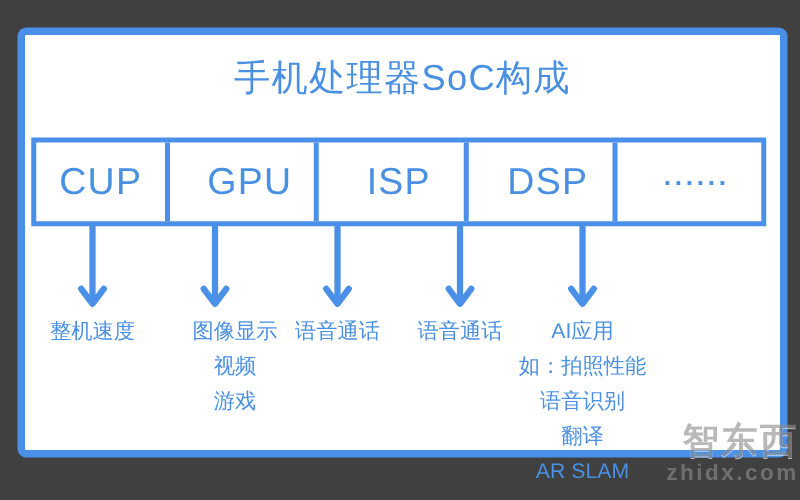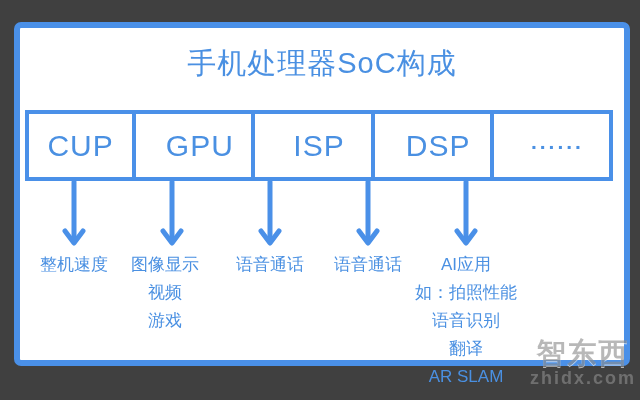--- a/index.html
+++ b/index.html
@@ -32,21 +32,21 @@
   .cell:last-child{border-right:none;}
   .cell.dots span{
     font-size:21px;font-weight:bold;letter-spacing:3px;transform:translateY(-4px);
   }
   .arrows{position:absolute;left:0;top:0;width:640px;height:400px;pointer-events:none;}
   .desc{
     position:absolute;top:251px;width:190px;text-align:center;
     font-size:17px;line-height:28px;color:var(--textblue);
   }
   .watermark{
-    position:absolute;right:1px;top:335px;width:112px;text-align:center;
+    position:absolute;right:1px;top:335px;width:112px;text-align:right;
     z-index:5;opacity:0.62;color:#8d8d8d;
   }
   .wm-logo{font-size:29px;font-weight:bold;letter-spacing:2px;line-height:36px;
     text-shadow:0 1px 0 #ffffff;}
   .wm-site{font-size:18px;font-weight:bold;letter-spacing:2px;line-height:14px;}
 </style>
 </head>
 <body>
 
 <div class="canvas">
@@ -93,21 +93,21 @@
       <g stroke="#4a90e8" stroke-width="5" stroke-linecap="round" stroke-linejoin="round" fill="none">
         <line x1="466" y1="182" x2="466" y2="238"></line>
         <polyline points="457,231 466,243 475,231"></polyline>
       </g>
     </svg>
 
   <div id="labels">
       <div class="desc" style="left: -21px;">
         <div>整机速度</div>
       </div>
-      <div class="desc" style="left: 70px;">
+      <div class="desc" style="left: 93px;">
         <div>图像显示</div>
         <div>视频</div>
         <div>游戏</div>
       </div>
       <div class="desc" style="left: 175px;">
         <div>语音通话</div>
       </div>
       <div class="desc" style="left: 273px;">
         <div>语音通话</div>
       </div>

